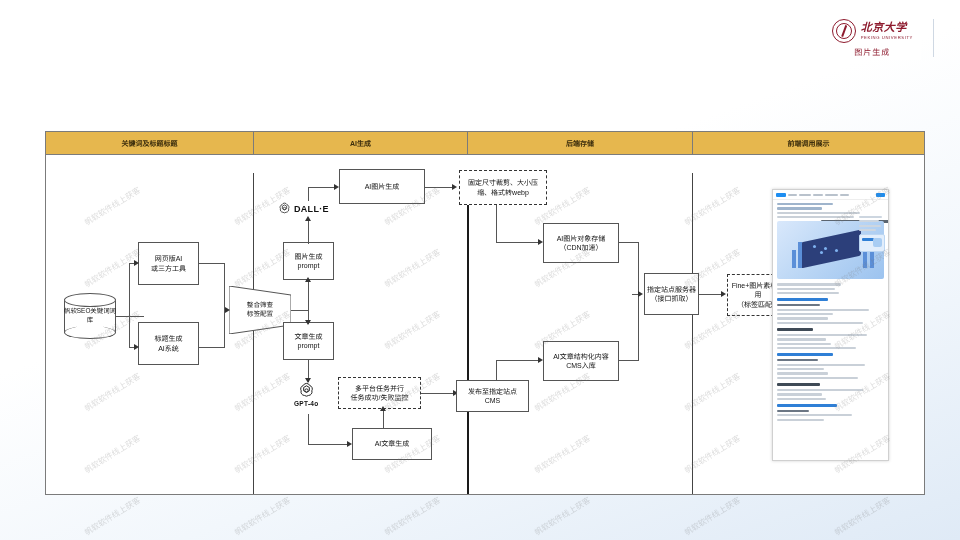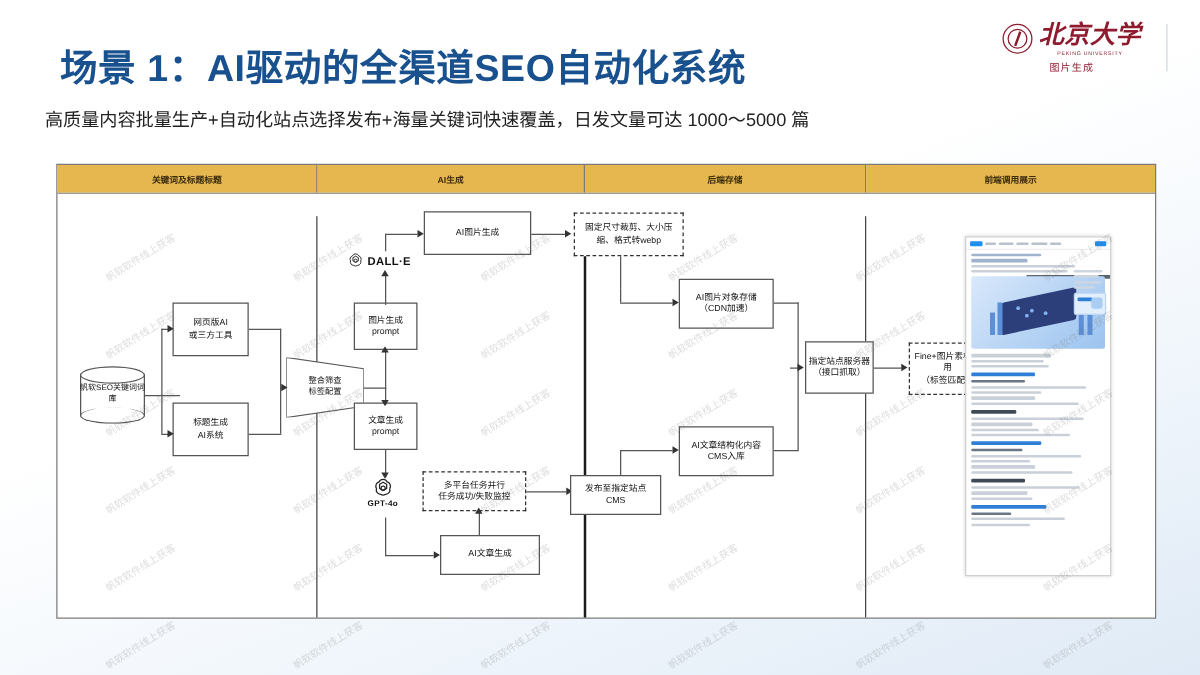--- a/index.html
+++ b/index.html
@@ -15,21 +15,21 @@
   .logo-bar{position:absolute;right:14px;top:12px;display:flex;align-items:center;height:52px;}
   .logo-pku{display:flex;flex-direction:column;align-items:center;justify-content:center;
              background:#fff;padding:3px 8px;}
   .pku-row{display:flex;align-items:center;gap:5px;}
   .pku-seal{width:22px;height:22px;border-radius:50%;border:1.6px solid #8e1b2e;
             position:relative;flex:0 0 auto;}
   .pku-seal:before{content:"";position:absolute;inset:3px;border-radius:50%;border:1.2px solid #8e1b2e;}
   .pku-seal:after{content:"";position:absolute;left:50%;top:5px;width:1.6px;height:12px;
                   background:#8e1b2e;transform:translateX(-50%) rotate(20deg);}
   .pku-name{font-family:"Liberation Serif","DejaVu Serif",serif;font-weight:bold;
-            font-size:20px;color:#8e1b2e;letter-spacing:.5px;font-style:italic;line-height:1;text-align:center;}
+            font-size:11px;color:#8e1b2e;letter-spacing:.5px;font-style:italic;line-height:1;}
   .pku-en{font-size:4.2px;color:#8e1b2e;letter-spacing:.6px;margin-top:2px;text-align:center;}
   .pku-sub{font-size:8px;color:#8e1b2e;letter-spacing:1px;margin-top:3px;}
   .logo-div{width:1px;height:38px;background:#cfd8e3;margin:0 12px;}
   .logo-fr{display:flex;align-items:center;gap:6px;}
   .fr-mark{width:30px;height:30px;border-radius:5px;background:#1e8ef1;position:relative;}
   .fr-mark:before{content:"";position:absolute;left:7px;top:5px;width:4px;height:20px;background:#fff;}
   .fr-mark:after{content:"";position:absolute;left:7px;top:12px;width:16px;height:4px;background:#fff;}
   .fr-bar{position:absolute;right:5px;top:5px;width:4px;height:11px;background:#fff;}
   .fr-text{font-size:24px;font-weight:bold;color:#1e8ef1;letter-spacing:1px;line-height:1;}
 
@@ -126,22 +126,20 @@
         <div>
           <div class="pku-name">北京大学</div>
           <div class="pku-en">PEKING UNIVERSITY</div>
         </div>
       </div>
       <div class="pku-sub">图片生成</div>
     </div>
     <div class="logo-div"></div>
   </div>
 
-  <div class="title">场景 1：AI驱动的全渠道SEO自动化系统</div>
-  <div class="subtitle">高质量内容批量生产+自动化站点选择发布+海量关键词快速覆盖，日发文量可达 1000～5000 篇</div>
 
   <div class="diagram">
 
 
     <div class="dg-cols">
       <div class="dg-col-h" style="width:208px">关键词及标题标题</div>
       <div class="dg-col-h" style="width:214px">AI生成</div>
       <div class="dg-col-h" style="width:225px">后端存储</div>
       <div class="dg-col-h" style="width:231px">前端调用展示</div>
     </div>

